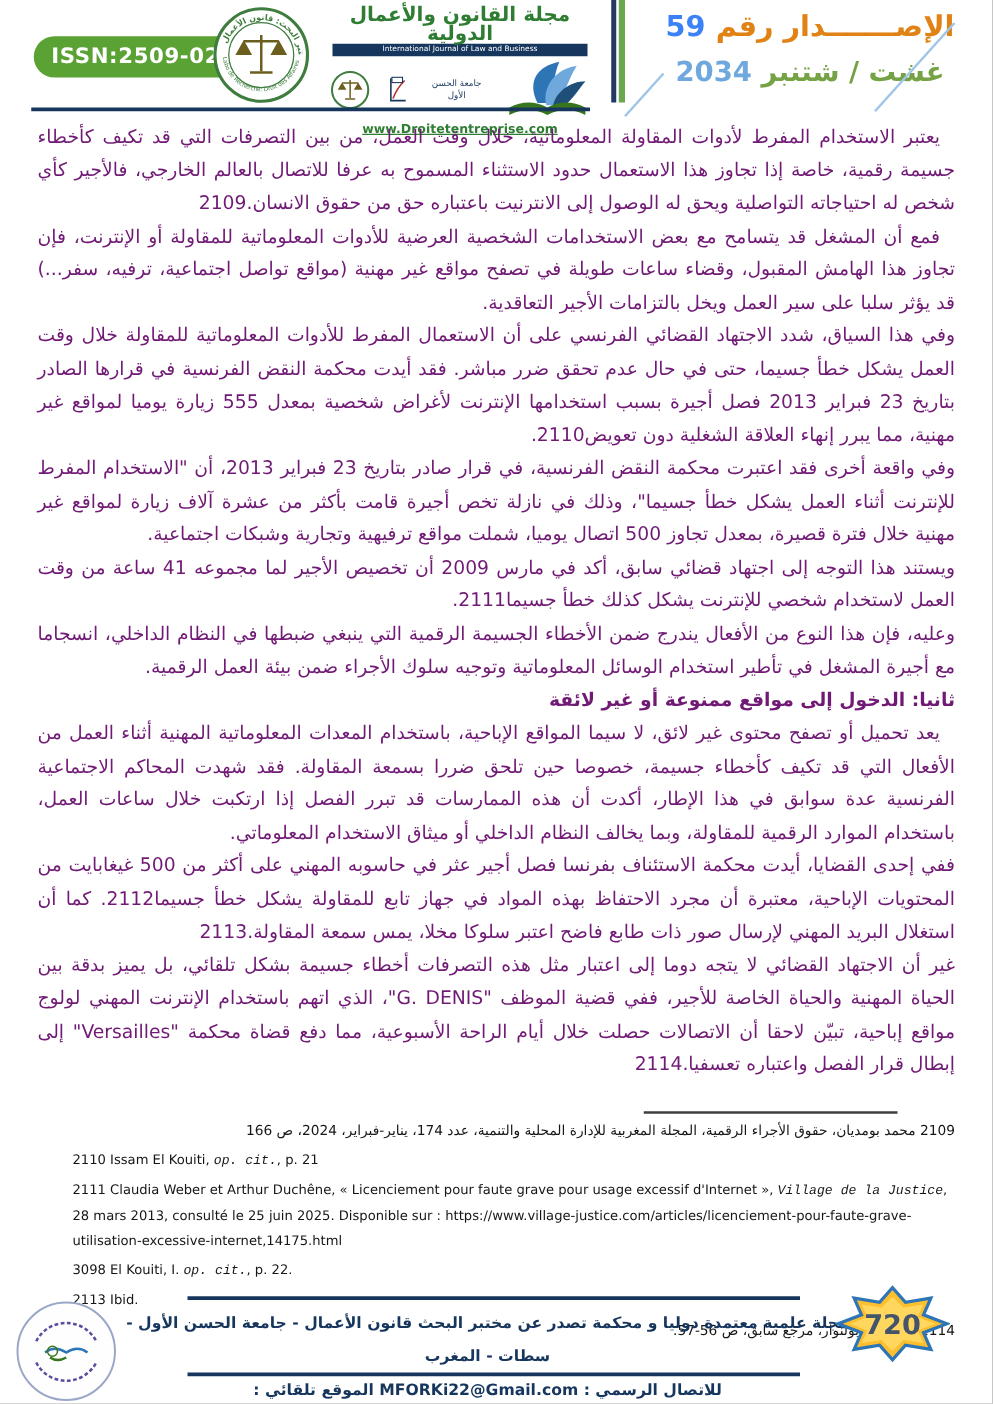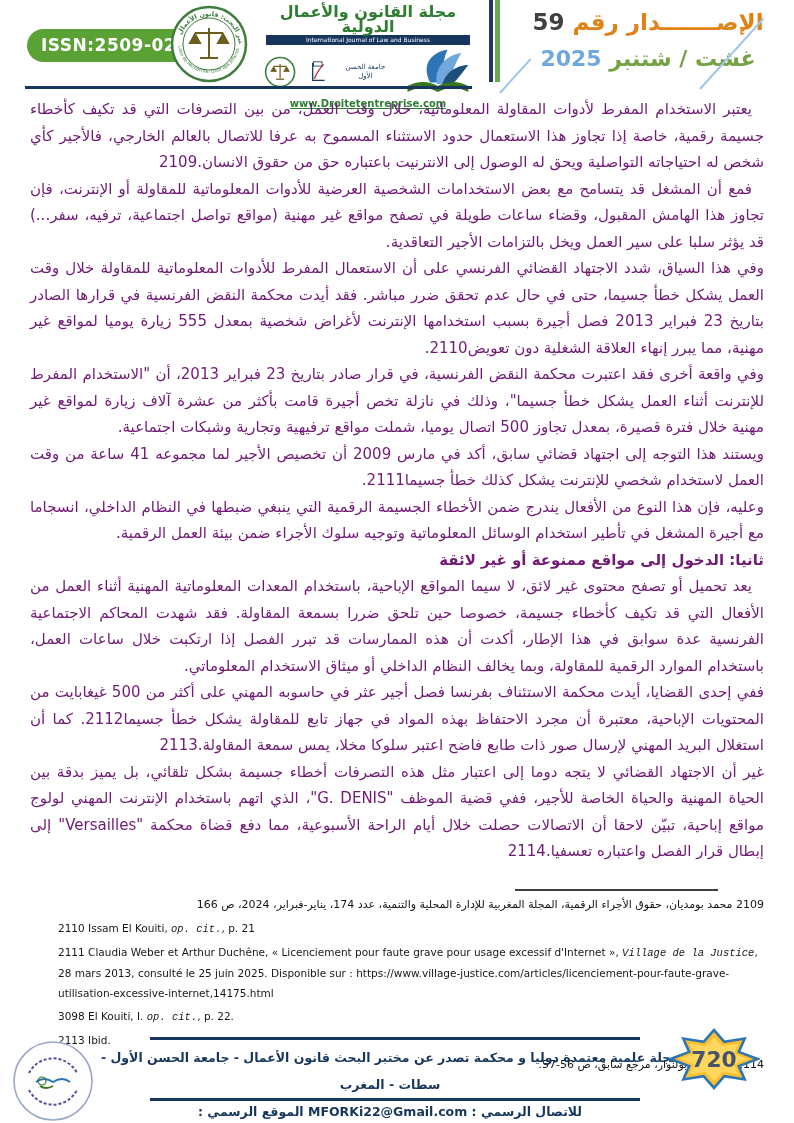--- a/index.html
+++ b/index.html
@@ -14,21 +14,21 @@
   .jl-bar{background:#17365d;color:#fff;font-size:6px;line-height:10px;height:10px;overflow:hidden;margin:1px 4px;}
   .jl-row{display:flex;align-items:center;justify-content:space-between;padding:0 2px;height:52px;gap:15px;}
   .jl-univ{font-size:7px;color:#17365d;line-height:9px;}
   .jl-site{color:#2e7d32;font-weight:bold;font-size:10px;text-decoration:underline;line-height:12px;}
   .vbar{position:absolute;top:0;height:82px;}
   .vbar.navy{left:489px;width:4px;background:#1f3864;}
   .vbar.green{left:495px;width:5px;background:#6aa84f;}
   .hdr-rule{position:absolute;left:25px;top:86px;width:447px;height:3px;background:#17365d;}
   .issue{position:absolute;left:512px;top:6px;width:272px;direction:rtl;text-align:center;}
   .issue-l1{font-size:23px;font-weight:bold;color:#e08214;line-height:32px;white-space:nowrap;}
-  .issue-num{color:#404040;}
+  .issue-num{color:#3b82f6;}
   .issue-l2{font-size:22px;font-weight:bold;color:#76a246;line-height:30px;margin-top:6px;white-space:nowrap;}
   .issue-year{color:#6fa8dc;}
   .slash{position:absolute;background:#9fc5e8;height:2px;transform-origin:left center;}
   .slash.s1{left:700px;top:88px;width:95px;transform:rotate(-48deg);}
   .slash.s2{left:500px;top:92px;width:46px;transform:rotate(-48deg);}
   
   .body-text{position:absolute;right:30px;top:96px;width:734px;direction:rtl;text-align:justify;
              font-size:15px;line-height:26.5px;color:#701a75;}
   .body-text p{margin:0;}
   .body-text p.ind{text-indent:12px;}
@@ -114,21 +114,21 @@
   <div class="vbar green"></div>
   <div class="hdr-rule"></div>
 
   <div class="issue">
     <div class="issue-l1">
       <span>الإصـــــــدار رقم</span>
       <span class="issue-num">59</span>
     </div>
     <div class="issue-l2">
       <span>غشت / شتنبر</span>
-      <span class="issue-year">2025</span>
+      <span class="issue-year">2034</span>
     </div>
   </div>
   <div class="slash s1"></div>
   <div class="slash s2"></div>
 
   <div class="body-text">
     <p class="ind">يعتبر الاستخدام المفرط لأدوات المقاولة المعلوماتية، خلال وقت العمل، من بين التصرفات التي قد تكيف كأخطاء جسيمة رقمية، خاصة إذا تجاوز هذا الاستعمال حدود الاستثناء المسموح به عرفا للاتصال بالعالم الخارجي، فالأجير كأي شخص له احتياجاته التواصلية ويحق له الوصول إلى الانترنيت باعتباره حق من حقوق الانسان.2109</p>
     <p class="ind">فمع أن المشغل قد يتسامح مع بعض الاستخدامات الشخصية العرضية للأدوات المعلوماتية للمقاولة أو الإنترنت، فإن تجاوز هذا الهامش المقبول، وقضاء ساعات طويلة في تصفح مواقع غير مهنية (مواقع تواصل اجتماعية، ترفيه، سفر...) قد يؤثر سلبا على سير العمل ويخل بالتزامات الأجير التعاقدية.</p>
     <p>وفي هذا السياق، شدد الاجتهاد القضائي الفرنسي على أن الاستعمال المفرط للأدوات المعلوماتية للمقاولة خلال وقت العمل يشكل خطأ جسيما، حتى في حال عدم تحقق ضرر مباشر. فقد أيدت محكمة النقض الفرنسية في قرارها الصادر بتاريخ 23 فبراير 2013 فصل أجيرة بسبب استخدامها الإنترنت لأغراض شخصية بمعدل 555 زيارة يوميا لمواقع غير مهنية، مما يبرر إنهاء العلاقة الشغلية دون تعويض2110.</p>
     <p>وفي واقعة أخرى فقد اعتبرت محكمة النقض الفرنسية، في قرار صادر بتاريخ 23 فبراير 2013، أن "الاستخدام المفرط للإنترنت أثناء العمل يشكل خطأ جسيما"، وذلك في نازلة تخص أجيرة قامت بأكثر من عشرة آلاف زيارة لمواقع غير مهنية خلال فترة قصيرة، بمعدل تجاوز 500 اتصال يوميا، شملت مواقع ترفيهية وتجارية وشبكات اجتماعية.</p>
@@ -149,21 +149,21 @@
     <div class="fn ltr">2113 Ibid.</div>
     <div class="fn ar last">2114 عبد الحق بولنوار، مرجع سابق، ص 56-57.</div>
   </div>
 
   <div class="f-rule top"></div>
   <div class="footer-text">
     <div>مجلة علمية معتمدة  دوليا و محكمة تصدر عن مختبر البحث قانون الأعمال - جامعة الحسن الأول - سطات - المغرب</div>
     <div>
       <span>للاتصال الرسمي :</span>
       <span>MFORKi22@Gmail.com</span>
-      <span>الموقع الرسمي :</span>
+      <span>الموقع تلقائي :</span>
       
     </div>
   </div>
   <div class="f-rule bot"></div>
 
   <div class="stamp">
     <svg width="82" height="82" viewBox="0 0 82 82">
       <circle cx="41" cy="41" r="39" fill="#fefefe" stroke="#9aa7c7" stroke-width="1.6"></circle>
       <path d="M17,33 a27,27 0 0 1 48,0" stroke="#5b4a9e" stroke-width="2" fill="none" stroke-dasharray="3,2"></path>
       <path d="M17,50 a27,27 0 0 0 48,0" stroke="#5b4a9e" stroke-width="2" fill="none" stroke-dasharray="3,2"></path>

